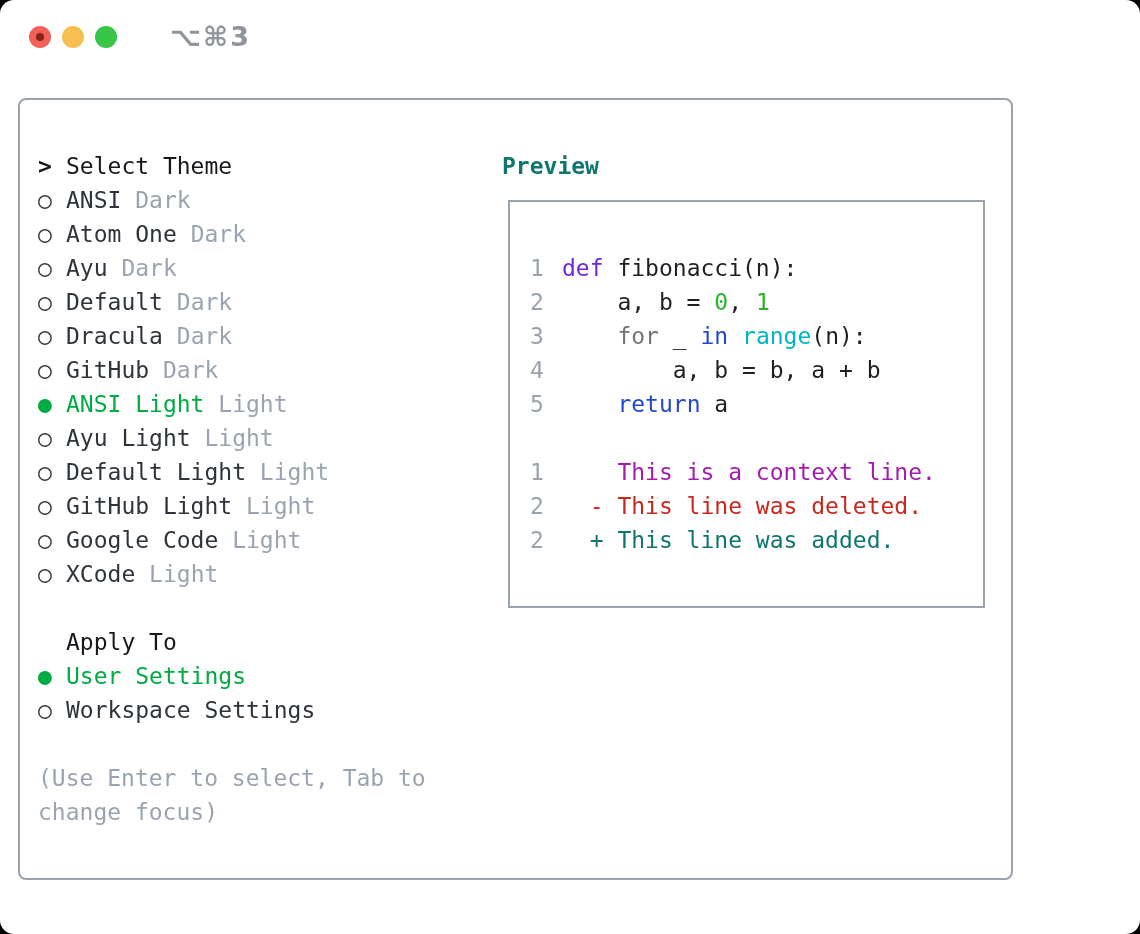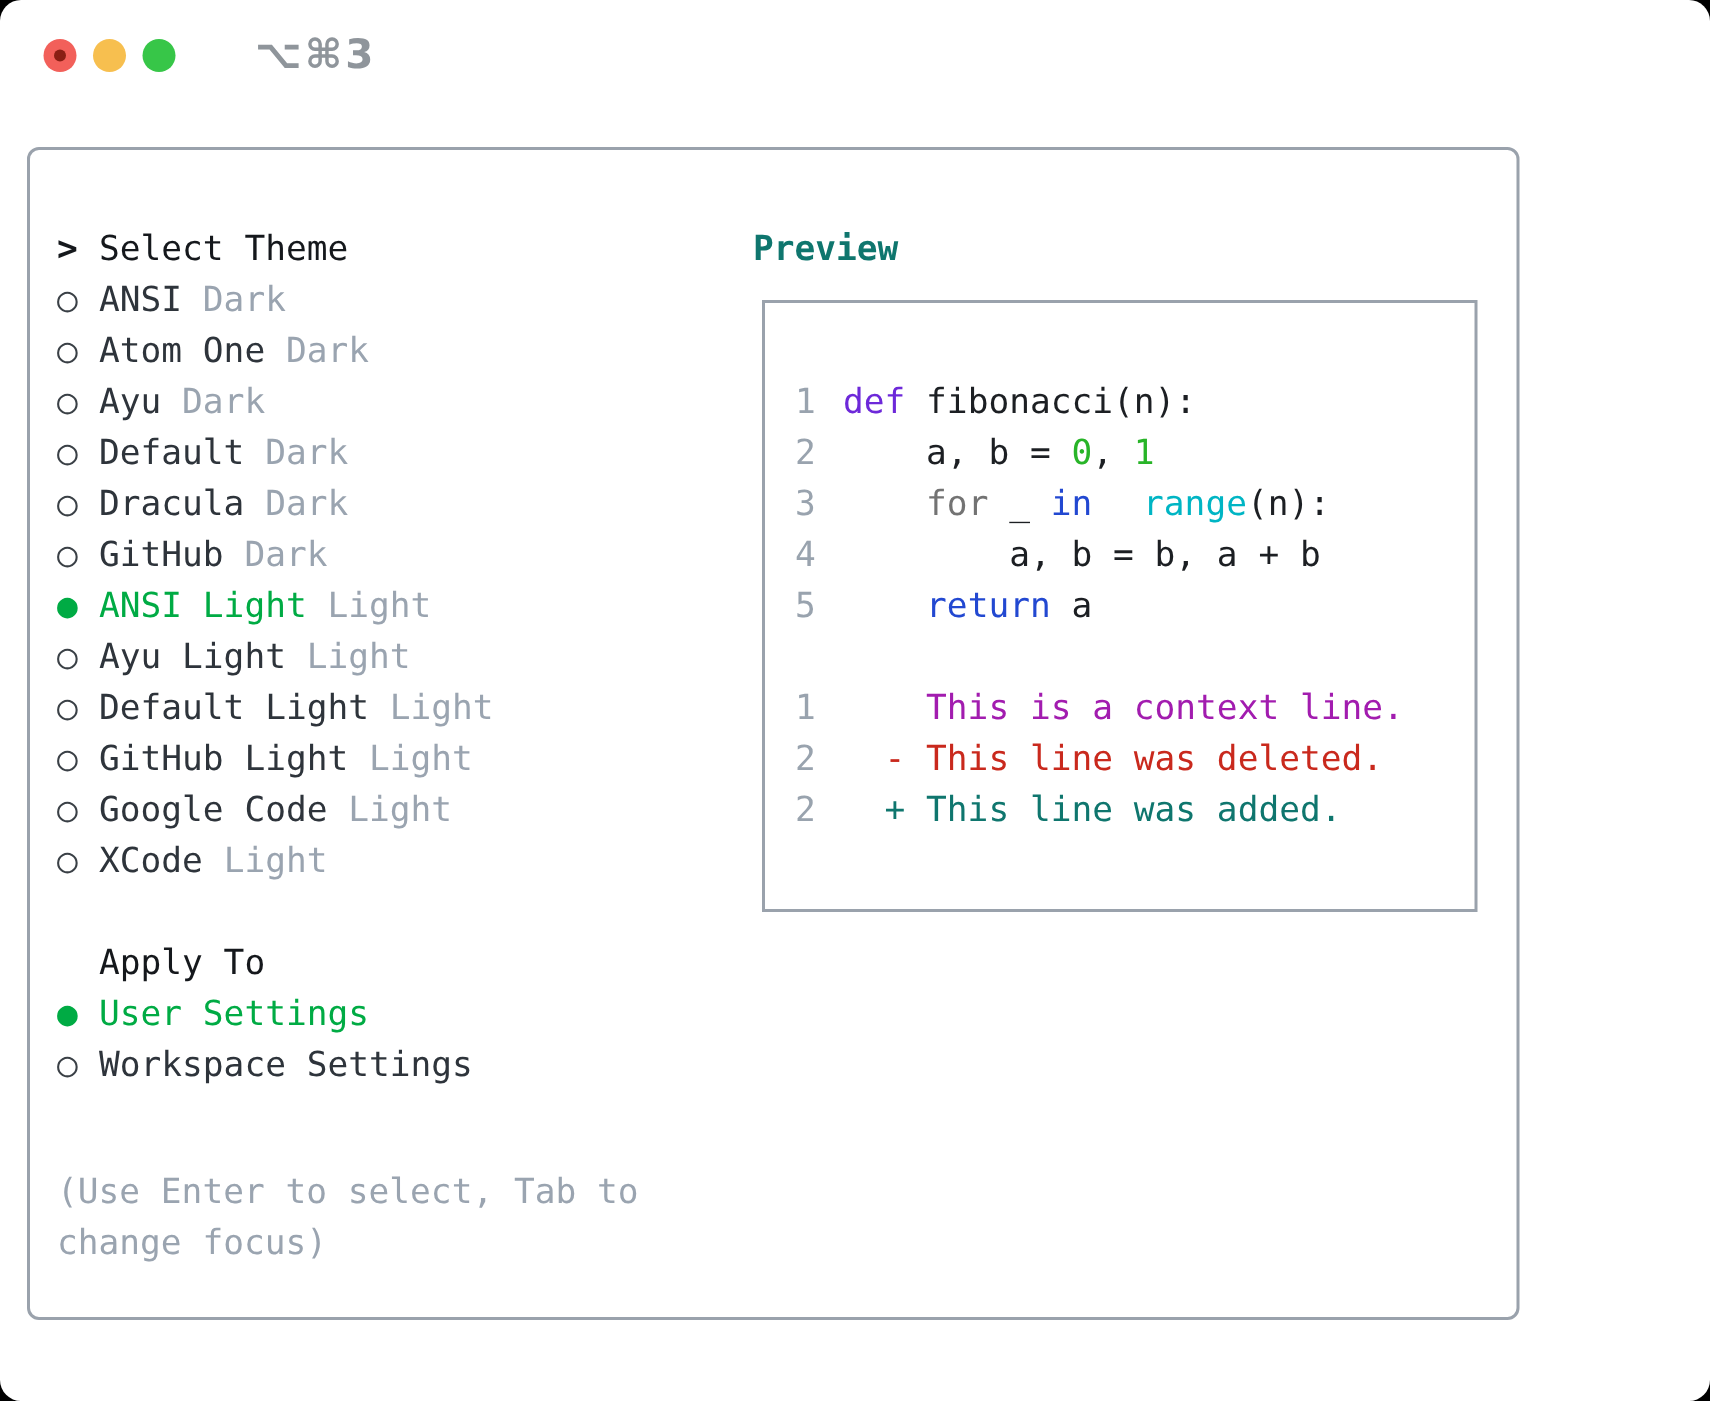--- a/index.html
+++ b/index.html
@@ -44,21 +44,21 @@
     position: absolute; left: 18px; top: 49px;
     font-size: 23px; line-height: 34px; color: #2e343b;
   }
   .row { height: 34px; display: flex; white-space: pre; }
   .spacer { height: 34px; }
   .marker { display: inline-block; width: 28px; color: #3a4046; }
   .hdr { font-weight: normal; color: #15181c; }
   .hdr-marker { font-weight: bold; color: #15181c; }
   .tag { color: #9aa4b0; margin-left: 1ch; }
   .hint {
-    width: 430px; margin-top: 17px;
+    width: 430px; margin-top: 0;
     color: #9aa4b0; font-size: 23px; line-height: 34px;
   }
   
   .preview-title {
     position: absolute; left: 482px; top: 49px;
     font-size: 23px; line-height: 34px; font-weight: bold; color: #0f766e;
   }
   .preview-box {
     position: absolute; left: 488px; top: 100px;
     width: 477px; height: 408px;
@@ -185,21 +185,21 @@
           <span class="lcode"><span style="color: #6d28d9;">def</span><span> fibonacci(n):</span></span>
         </div>
 
         <div class="cline">
           <span class="lnum">2</span>
           <span class="lcode"><span>    a, b = </span><span style="color: rgb(40, 180, 40);">0</span><span>, </span><span style="color: rgb(40, 180, 40);">1</span></span>
         </div>
 
         <div class="cline">
           <span class="lnum">3</span>
-          <span class="lcode"><span>    </span><span style="color: #737373; text-align: right;">for</span><span> _ </span><span style="color: rgb(34, 72, 209); text-align: right;">in</span><span> </span><span style="color: rgb(0, 181, 196); margin-left: 20px;">range</span><span>(n):</span></span>
+          <span class="lcode"><span>    </span><span style="color: #737373; text-align: right;">for</span><span> _ </span><span style="color: rgb(34, 72, 209); text-align: right;">in</span><span> </span><span style="color: rgb(0, 181, 196);">range</span><span>(n):</span></span>
         </div>
 
         <div class="cline">
           <span class="lnum">4</span>
           <span class="lcode"><span>        a, b = b, a + b</span></span>
         </div>
 
         <div class="cline">
           <span class="lnum">5</span>
           <span class="lcode"><span>    </span><span style="color: rgb(34, 72, 209);">return</span><span> a</span></span>

